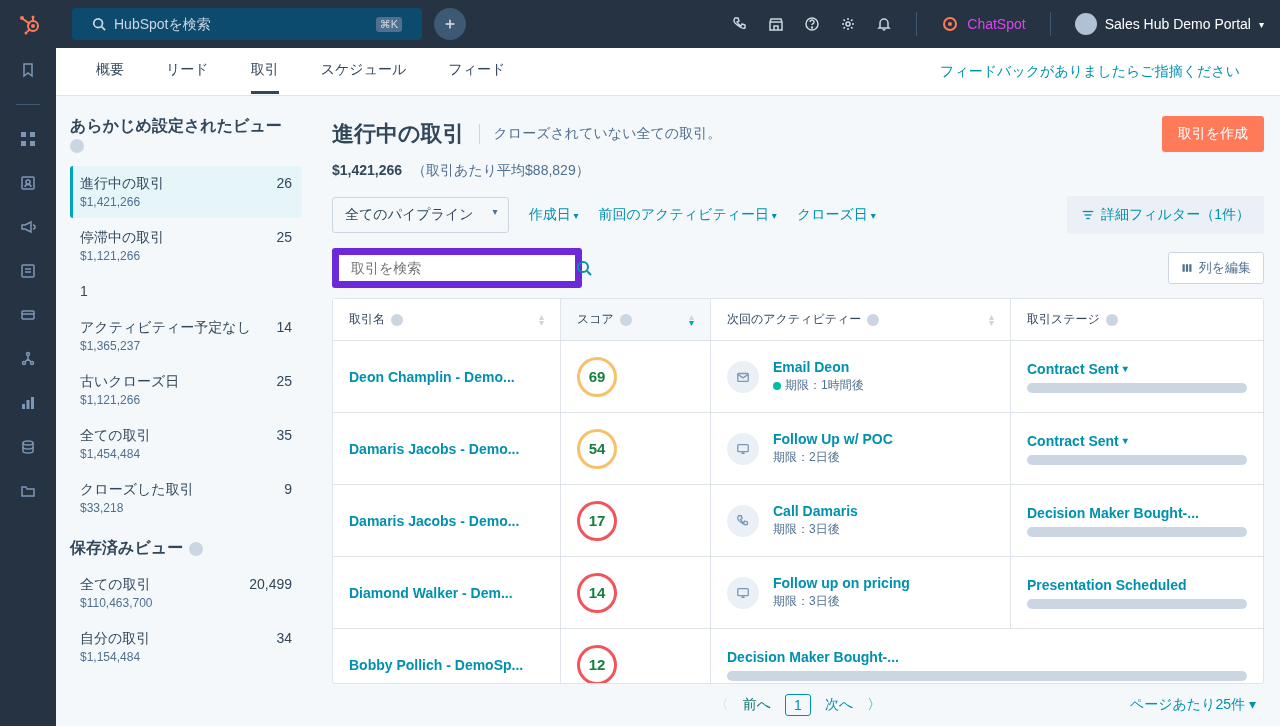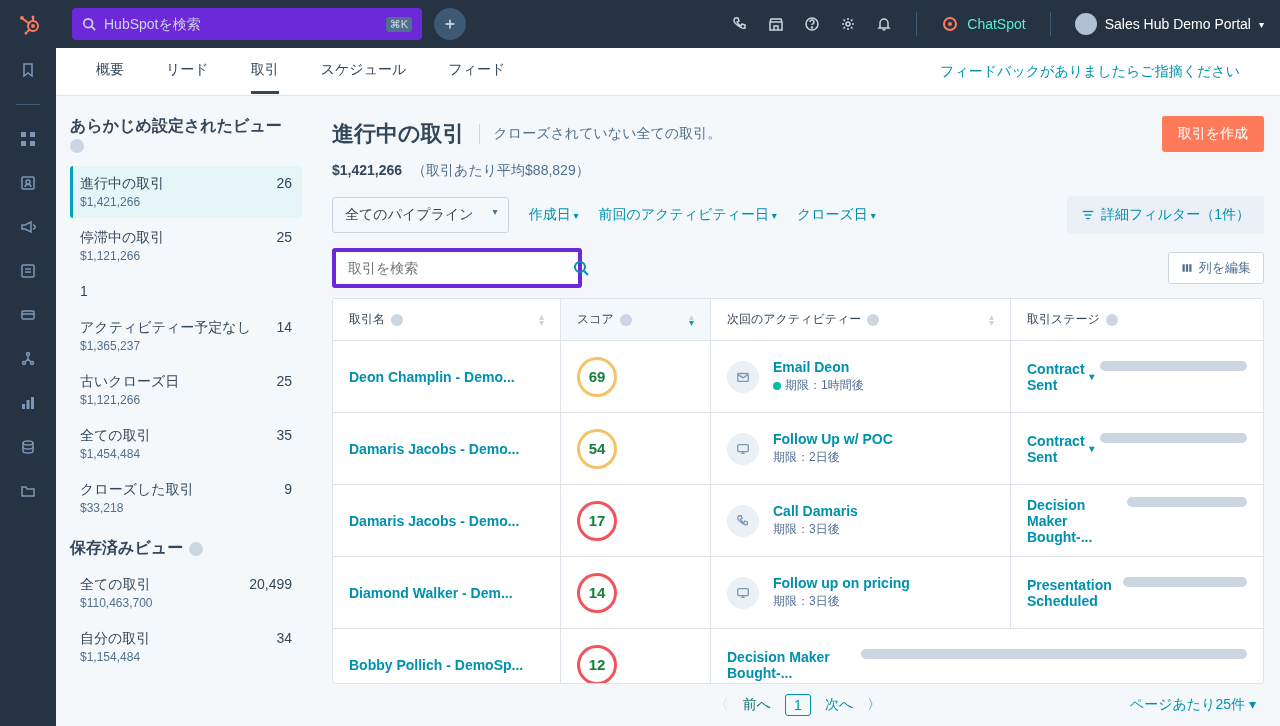--- a/index.html
+++ b/index.html
@@ -10,30 +10,30 @@
 .leftrail { width:56px; background:#253342; display:flex; flex-direction:column; align-items:center; padding-top:12px; gap:24px; }
 .leftrail .logo { color:#ff7a59; }
 .leftrail .ico { color:#7c98b6; width:20px; height:20px; display:flex; align-items:center; justify-content:center; }
 .leftrail .sep { width:24px; height:1px; background:#3e5974; }
 
 
 .maincol { flex:1; display:flex; flex-direction:column; }
 
 
 .topbar { height:48px; background:#253342; display:flex; align-items:center; padding:0 16px; gap:12px; }
-.search { flex:0 0 350px; height:32px; background:#6d28d9; border-radius:4px; display:flex; align-items:center; padding:0 10px; color:#cbd6e2; gap:8px; }
+.search { flex:0 0 350px; height:32px; background:#0c4a6e; border-radius:4px; display:flex; align-items:center; padding:0 20px; color:#cbd6e2; gap:8px; }
 .search input { flex:1; background:none; border:none; outline:none; color:#cbd6e2; font-size:14px; }
 .search input::placeholder{color:#cbd6e2;}
 .kbd { background:#516f90; color:#cbd6e2; font-size:11px; padding:1px 4px; border-radius:3px; display:flex; gap:2px;}
 .plusbtn { width:32px; height:32px; border-radius:50%; background:#3e5974; color:#cbd6e2; display:flex; align-items:center; justify-content:center; }
 .topspacer{flex:1;}
 .topicons{display:flex;gap:20px;align-items:center;}
 .topicons .ti{color:#cbd6e2;}
 .topsep{width:1px;height:24px;background:#3e5974;margin:0 4px;}
-.chatspot{display:flex;align-items:center;gap:8px;color:#5eead4;}
+.chatspot{display:flex;align-items:center;gap:8px;color:#d946ef;}
 .chatspot .csico{color:#ff7a59;}
 .portal{display:flex;align-items:center;gap:8px;color:#fff;}
 .avatar{width:22px;height:22px;border-radius:50%;background:#b0c1d4;}
 
 
 .tabbar{height:48px;background:#fff;border-bottom:1px solid #dfe3eb;display:flex;align-items:center;padding:0 40px;}
 .tabs{display:flex;gap:42px;}
 .tab{padding:12px 0;color:#33475b;cursor:pointer;}
 .tab.active{border-bottom:3px solid #33475b;font-weight:500;}
 .tabspacer{flex:1;}
@@ -65,21 +65,21 @@
 
 .filterbar{display:flex;gap:20px;align-items:center;margin-top:16px;}
 .pipesel{border:1px solid #cbd6e2;background:#f5f8fa;padding:8px 34px 8px 12px;border-radius:3px;position:relative;color:#33475b;cursor:pointer;}
 .pipesel:after{content:"▾";position:absolute;right:10px;color:#516f90;font-size:10px;}
 .flink{color:#0091ae;cursor:pointer;}
 .flink:after{content:" ▾";font-size:10px;}
 .fspacer{flex:1;}
 .advfilter{background:#eaf0f6;padding:10px 14px;display:flex;align-items:center;gap:6px;color:#0091ae;border-radius:3px 0 0 3px;cursor:pointer;}
 
 .searchrow{display:flex;justify-content:space-between;margin-top:14px;align-items:center;}
-.dealsearch{border:4px solid #6d28d9;border-radius:3px;display:flex;align-items:center;width:250px;height:40px;background:#fff;gap:32px;}
+.dealsearch{border:7px solid #6d28d9;border-radius:3px;display:flex;align-items:center;width:250px;height:40px;background:#fff;gap:32px;}
 .dealsearch input{flex:1;border:none;outline:none;padding:0 12px;font-size:14px;}
 .dealsearch .sbtn{width:44px;color:#0091ae;display:flex;align-items:center;justify-content:center;}
 .editcols{border:1px solid #cbd6e2;background:#fff;padding:6px 12px;border-radius:3px;display:flex;align-items:center;gap:6px;color:#516f90;cursor:pointer;font-size:13px;}
 
 .tablewrap{margin-top:10px;border:1px solid #dfe3eb;border-radius:3px;background:#fff;overflow:hidden;flex:1;display:flex;flex-direction:column;}
 .thead{display:flex;border-bottom:1px solid #dfe3eb;background:#fff;}
 .th{padding:12px 16px;font-size:12px;color:#33475b;display:flex;align-items:center;gap:6px;border-right:1px solid #dfe3eb;font-weight:400;}
 .th:last-child{border-right:none;}
 .th.sorted{background:#f5f8fa;}
 .c-name{flex:0 0 228px;}
@@ -94,21 +94,21 @@
 .td:last-child{border-right:none;}
 .dealname{color:#0091ae;font-weight:600;white-space:nowrap;overflow:hidden;text-overflow:ellipsis;}
 .scorering{width:40px;height:40px;border-radius:50%;border:3px solid;display:flex;align-items:center;justify-content:center;font-weight:700;font-size:15px;color:#15803d;}
 .ring-gold{border-color:#f5c26b;}
 .ring-red{border-color:#f2545b;}
 .actico{width:32px;height:32px;border-radius:50%;background:#eaf0f6;display:flex;align-items:center;justify-content:center;color:#7c98b6;flex-shrink:0;margin-right:14px;}
 .actcol{display:flex;flex-direction:column;gap:2px;}
 .acttitle{color:#0091ae;font-weight:600;}
 .actdue{color:#516f90;font-size:12px;display:flex;align-items:center;gap:4px;}
 .dot-green{width:8px;height:8px;border-radius:50%;background:#00bda5;}
-.stagecol{display:flex;flex-direction:row;gap:6px;width:100%;}
+.stagecol{display:flex;flex-direction:column;gap:6px;width:100%;}
 .stagename{color:#0091ae;font-weight:600;display:flex;align-items:center;gap:4px;}
 .stagebar{height:10px;background:#cbd6e2;border-radius:5px;width:100%;}
 
 .pager{display:flex;align-items:center;justify-content:center;gap:14px;padding:10px 0;position:relative;}
 .pgbtn{color:#cbd6e2;}
 .pglink{color:#0f766e;}
 .pgcur{border:1px solid #0091ae;color:#0091ae;padding:2px 8px;border-radius:3px;}
 .perpage{color:#0091ae;position:absolute;right:8px;}
 
 svg{display:block;}

